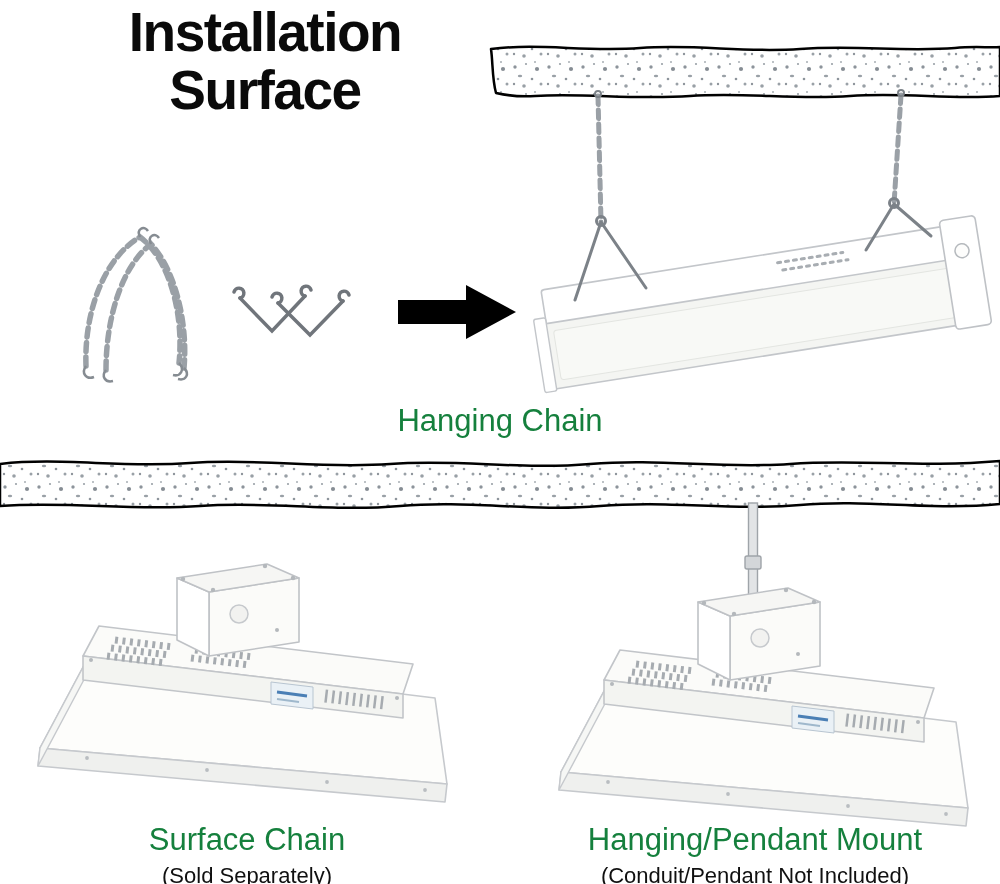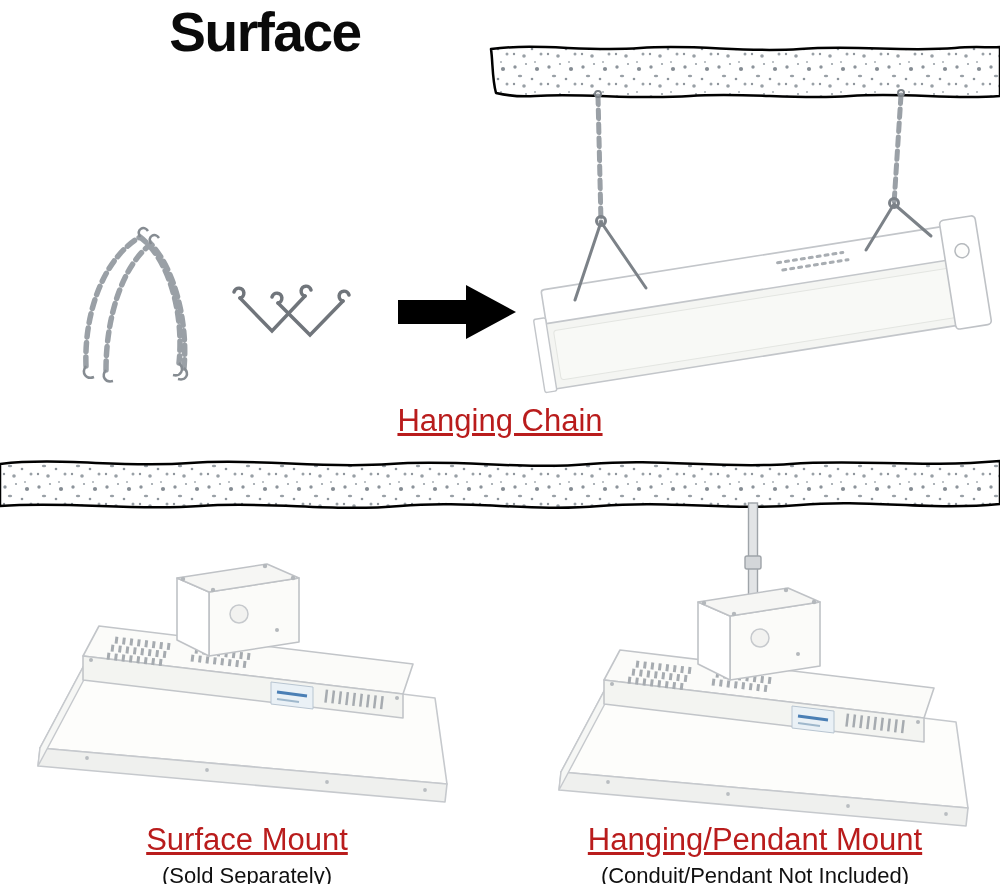--- a/index.html
+++ b/index.html
@@ -11,21 +11,21 @@
     font-family:"Liberation Sans", sans-serif;
     color:#0b0b0b;
   }
   .scene{position:absolute;left:0;top:0;}
   .title{
     position:absolute;left:55px;top:4px;width:420px;
     text-align:center;
     font-size:55px;line-height:1.05;font-weight:800;
     letter-spacing:-1.5px;color:#0a0a0a;
   }
-  .caption{font-size:31px;color:#b91c1c;text-decoration:underline;}
+  .caption{font-size:31px;color:#15803d;}
   .cap-hanging{position:absolute;left:500px;top:403px;transform:translateX(-50%);white-space:nowrap;}
   .cap-group{position:absolute;text-align:center;transform:translateX(-50%);white-space:nowrap;}
   .cap-surface{left:247px;top:822px;}
   .cap-pendant{left:755px;top:822px;}
   .subcaption{font-size:22px;margin-top:5px;color:#101010;}
 </style>
 </head>
 <body>
 
 <div class="canvas">
@@ -168,27 +168,28 @@
     <g>
       <rect x="748.5" y="503" width="9" height="95" fill="#e2e4e6" stroke="#9fa4a9" stroke-width="1.4"></rect>
       <rect x="745" y="556" width="16" height="13" rx="2" fill="#d3d6d9" stroke="#9fa4a9" stroke-width="1.4"></rect>
     </g>
 
     <use href="#gFixture" transform="translate(27,556)"></use>
     <use href="#gFixture" transform="translate(548,580)"></use>
   </svg>
 
   <div class="title">
+    <div class="title-line">Installation</div>
     <div class="title-line">Surface</div>
   </div>
 
   <div class="caption cap-hanging">Hanging Chain</div>
 
   <div class="cap-group cap-surface">
-    <div class="caption">Surface Mount</div>
+    <div class="caption">Surface Chain</div>
     <div class="subcaption">(Sold Separately)</div>
   </div>
 
   <div class="cap-group cap-pendant">
     <div class="caption">Hanging/Pendant Mount</div>
     <div class="subcaption">(Conduit/Pendant Not Included)</div>
   </div>
 
 </div>
 

